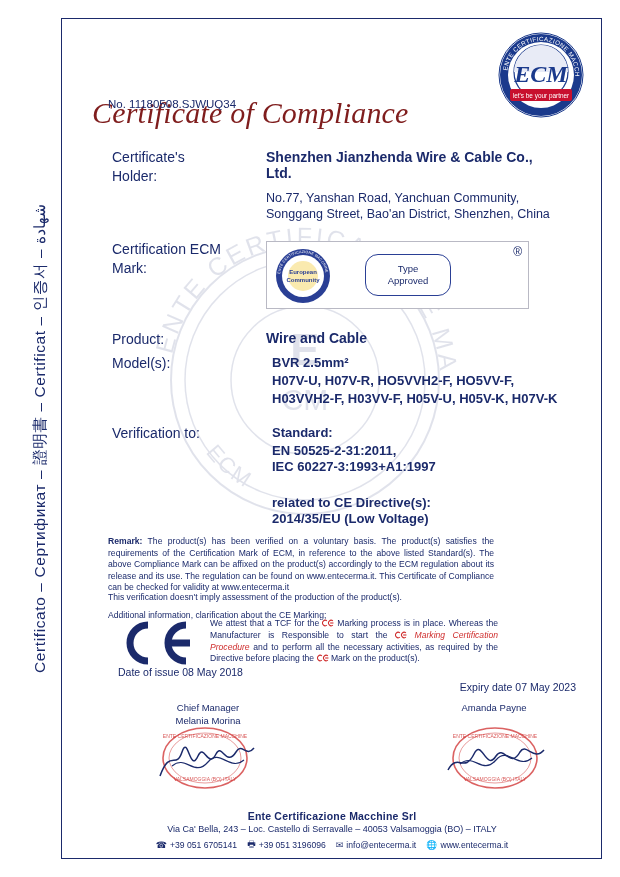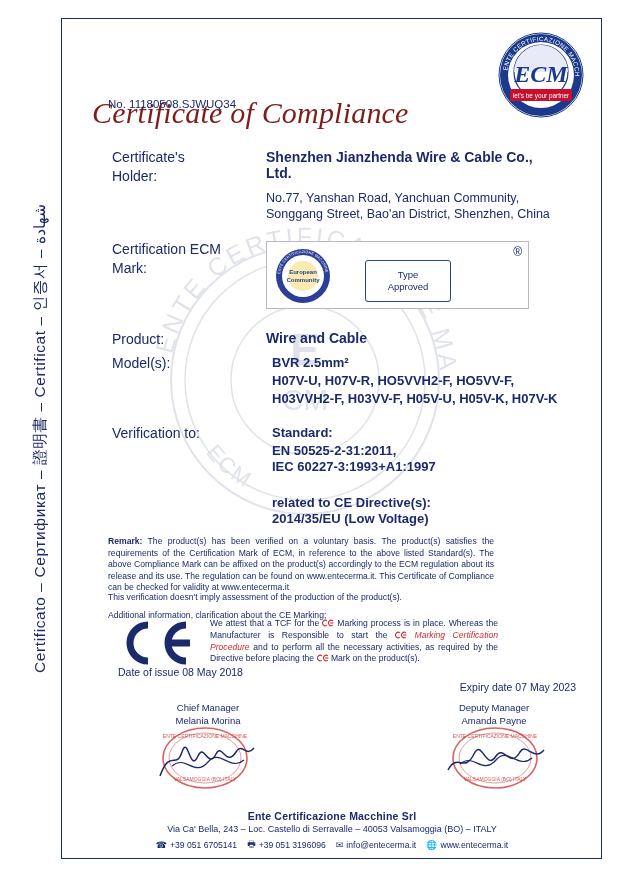--- a/index.html
+++ b/index.html
@@ -122,30 +122,29 @@
     position: absolute;
     right: 6px; top: 3px;
     font-size: 12px;
     color: #1b2a6b;
   }
   .type-approved {
     position: absolute;
     left: 98px; top: 12px;
     width: 86px; height: 42px;
     border: 1px solid #2a3f95;
-    border-radius: 3px;
+    border-radius: 13px;
     background: #fff;
     display: flex;
     flex-direction: column;
     align-items: center;
     justify-content: center;
     font-size: 9.5px;
     color: #1b2a6b;
     line-height: 12px;
-    margin-top: 6px;
   }
   .euro-seal {
     position: absolute;
     left: 8px; top: 6px;
     width: 56px; height: 56px;
   }
   
   .remark {
     position: absolute;
     left: 108px; top: 536px;
@@ -422,21 +421,20 @@
   </div>
 
   <div class="date-issue">Date of issue 08 May 2018</div>
   <div class="date-expiry">Expiry date 07 May 2023</div>
 
   <div class="sig-left">
     <div>Chief Manager</div>
     <div>Melania Morina</div>
   </div>
   <div class="sig-right">
-    <div>Deputy Manager</div>
     <div>Amanda Payne</div>
   </div>
 
   <div class="stamp-left">
     <svg viewBox="0 0 126 76" width="126" height="76">
       <ellipse cx="63" cy="40" rx="42" ry="30" fill="none" stroke="#cf2e2e" stroke-width="1.6" opacity=".75"></ellipse>
       <ellipse cx="63" cy="40" rx="36" ry="25" fill="none" stroke="#cf2e2e" stroke-width=".8" opacity=".6"></ellipse>
       <text x="63" y="20" text-anchor="middle" font-family="Liberation Sans, sans-serif" font-size="5" fill="#cf2e2e" opacity=".8">ENTE CERTIFICAZIONE MACCHINE</text>
       <text x="63" y="63" text-anchor="middle" font-family="Liberation Sans, sans-serif" font-size="5" fill="#cf2e2e" opacity=".8">VALSAMOGGIA (BO) ITALY</text>
       <path d="M18,58 C28,30 34,52 40,34 C46,16 48,56 56,38 C62,24 66,52 74,36 C80,24 84,50 94,34 C100,24 104,40 112,30" fill="none" stroke="#1b2a6b" stroke-width="1.5"></path>

